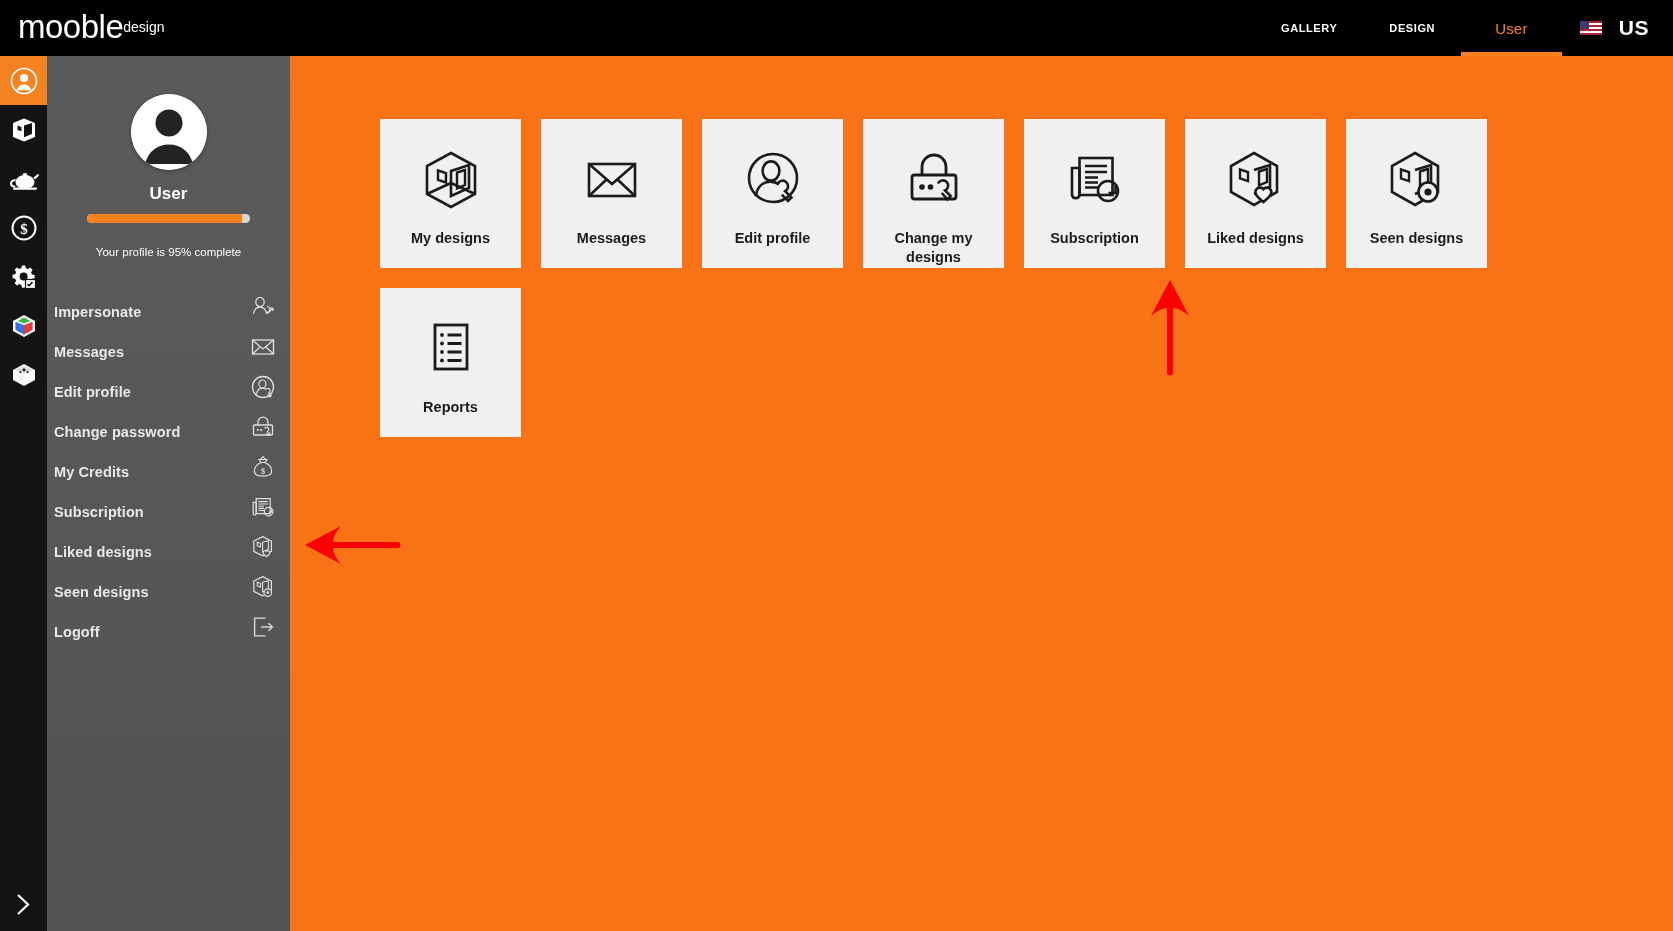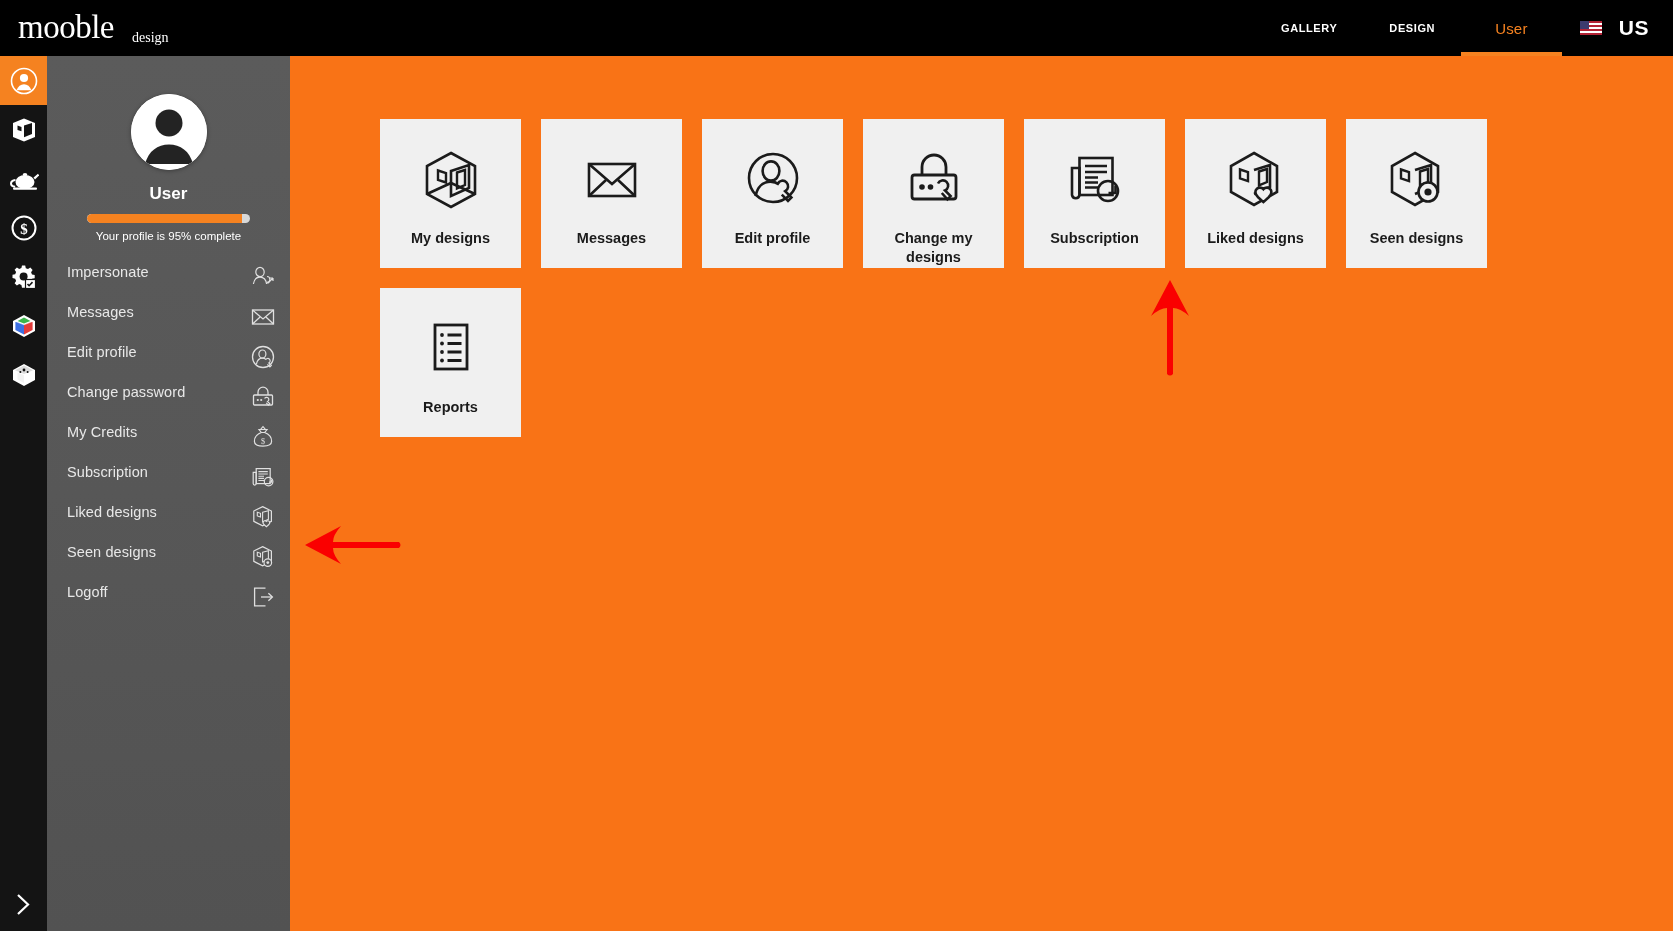--- a/index.html
+++ b/index.html
@@ -11,21 +11,21 @@
   }
   #app { position: relative; width: 1673px; height: 931px; }
 
   
   .topbar {
     position: absolute; left: 0; top: 0; width: 1673px; height: 56px;
     background: #000000; z-index: 30;
   }
   .logo-wrap {
     position: absolute; left: 18px; top: 6px;
-    display: flex; align-items: flex-end; gap: 18px; font-family: Liberation Serif, serif;
+    display: flex; align-items: center; gap: 0;
   }
   .logo-main {
     color: #ffffff; font-size: 33px; font-weight: 400;
     letter-spacing: -0.5px; line-height: 42px;
   }
   .logo-sub {
     color: #ffffff; font-size: 14px; font-weight: 400; line-height: 20px;
   }
   .topnav {
     position: absolute; right: 0; top: 0; height: 56px;
@@ -86,26 +86,26 @@
   }
   .progress-track {
     margin: 10px auto 0; width: 163px; height: 9px;
     border-radius: 5px; background: #d8d8d8; position: relative; overflow: hidden;
   }
   .progress-fill {
     position: absolute; left: 0; top: 0; bottom: 0;
     width: 95%; background: #f58220; border-radius: 5px 0 0 5px;
   }
   .progress-label {
-    margin-top: 7px; color: #ffffff; font-size: 11.5px;
+    margin-top: 23px; color: #ffffff; font-size: 11.5px;
   }
   .menu { margin-top: 22px; }
   .menu-item {
-    height: 40px; display: flex; align-items: flex-start;
-    padding: 0 14px 0 20px; cursor: pointer;
+    height: 40px; display: flex; align-items: flex-end;
+    padding: 0 14px 0 7px; cursor: pointer; font-weight: bold;
   }
   .menu-label {
     flex: 1; color: #e8e8e8; font-size: 14.5px; letter-spacing: .1px;
   }
   .menu-icon { width: 26px; height: 26px; flex: none; }
 
   
   .main {
     position: absolute; left: 290px; top: 56px;
     width: 1383px; height: 875px; background: #f97316;

